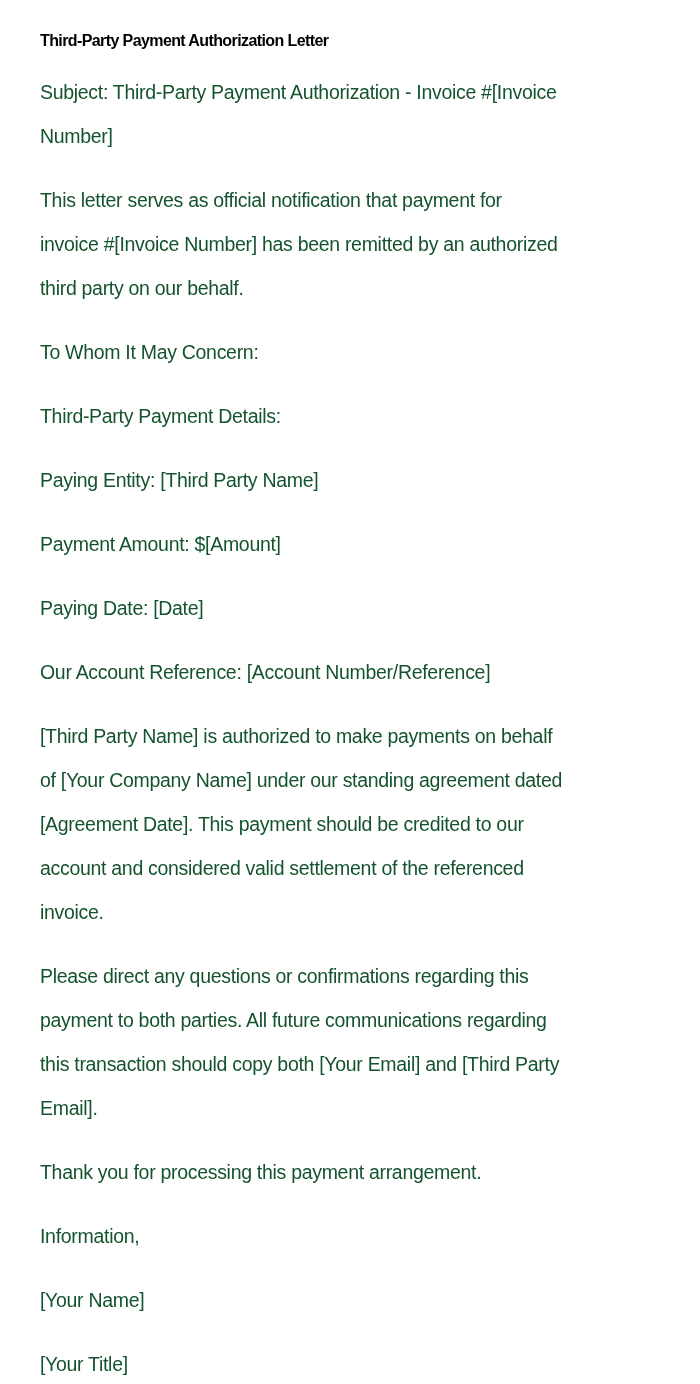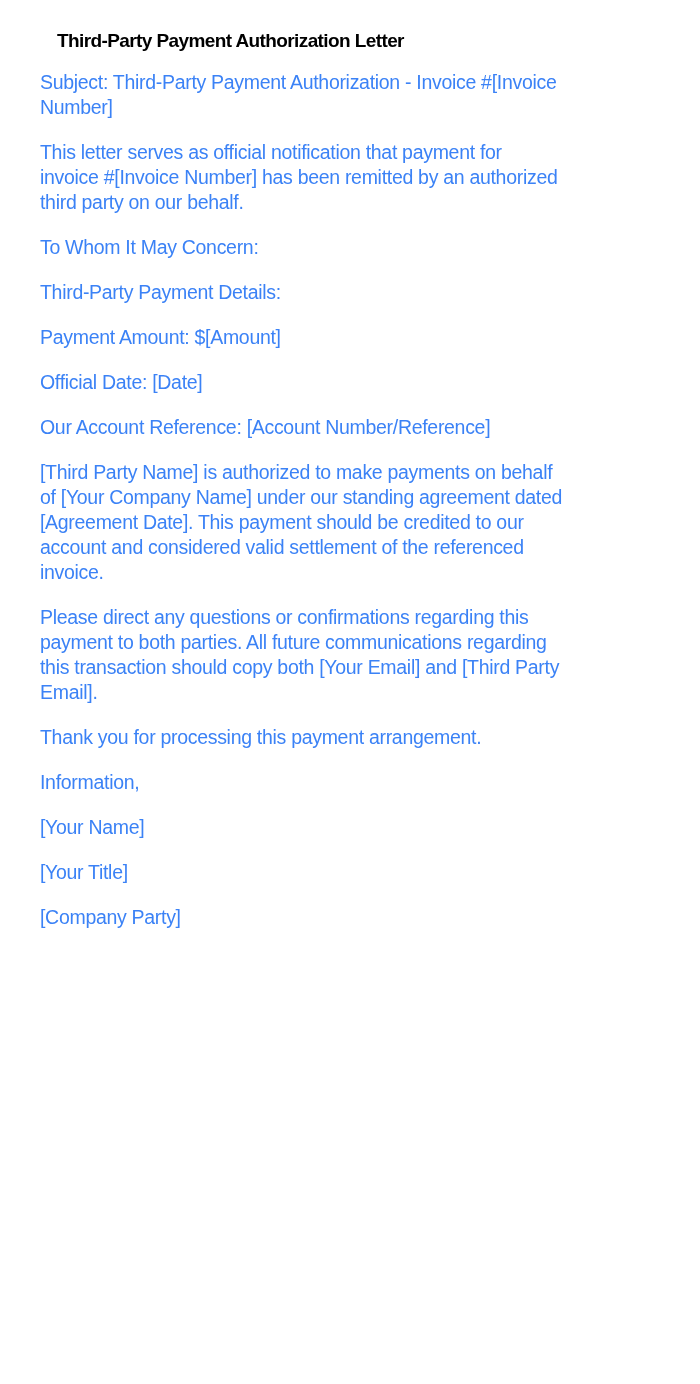--- a/index.html
+++ b/index.html
@@ -13,52 +13,53 @@
     font-family: "Liberation Sans", "DejaVu Sans", sans-serif;
   }
   .page {
     box-sizing: border-box;
     width: 700px;
     min-height: 1384px;
     background: #ffffff;
     padding: 23px 48px 40px 40px;
   }
   .doc-title {
-    font-size: 19px;
+    font-size: 16px;
     line-height: 36px;
     font-weight: 700;
     color: #000000;
     letter-spacing: -0.6px;
-    margin: 0 0 11px 17px;
+    margin: 0 0 11px 0;
   }
   .doc-paragraph {
     font-size: 19.5px;
-    line-height: 25px;
+    line-height: 44px;
     font-weight: 400;
-    color: #3b82f6;
+    color: #14532d;
     letter-spacing: -0.3px;
     margin: 0 0 20px 0;
     white-space: pre-line; 
   }
 </style>
 </head>
 <body>
 
 <div class="page">
   <h1 class="doc-title">Third-Party Payment Authorization Letter</h1>
 
   <p class="doc-paragraph">Subject: Third-Party Payment Authorization - Invoice #[Invoice
 Number]</p>
   <p class="doc-paragraph">This letter serves as official notification that payment for
 invoice #[Invoice Number] has been remitted by an authorized
 third party on our behalf.</p>
   <p class="doc-paragraph">To Whom It May Concern:</p>
   <p class="doc-paragraph">Third-Party Payment Details:</p>
+  <p class="doc-paragraph">Paying Entity: [Third Party Name]</p>
   <p class="doc-paragraph">Payment Amount: $[Amount]</p>
-  <p class="doc-paragraph">Official Date: [Date]</p>
+  <p class="doc-paragraph">Paying Date: [Date]</p>
   <p class="doc-paragraph">Our Account Reference: [Account Number/Reference]</p>
   <p class="doc-paragraph">[Third Party Name] is authorized to make payments on behalf
 of [Your Company Name] under our standing agreement dated
 [Agreement Date]. This payment should be credited to our
 account and considered valid settlement of the referenced
 invoice.</p>
   <p class="doc-paragraph">Please direct any questions or confirmations regarding this
 payment to both parties. All future communications regarding
 this transaction should copy both [Your Email] and [Third Party
 Email].</p>

